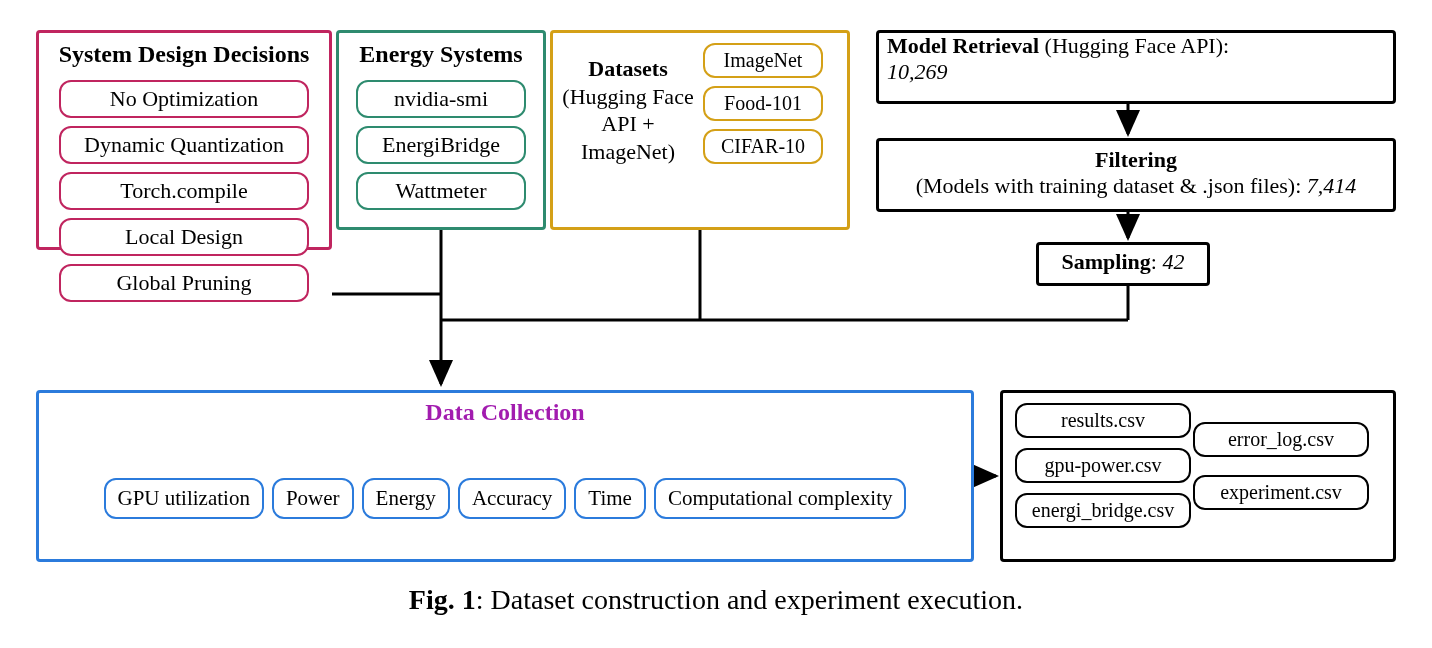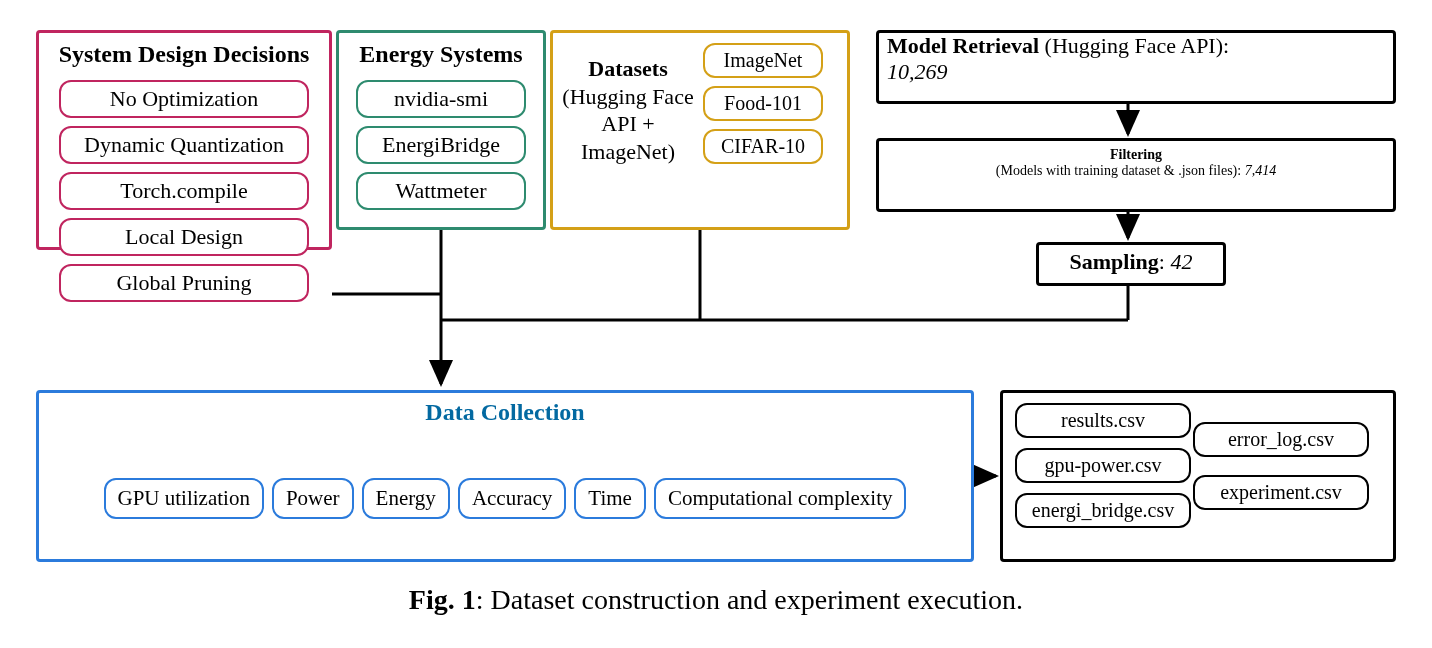--- a/index.html
+++ b/index.html
@@ -45,26 +45,26 @@
 
   
   #datasets { left: 550px; top: 30px; width: 300px; height: 200px; border-color:#d4a017; display:flex; }
   #datasets .label { width: 150px; font-size:22px; text-align:center; padding:22px 6px; line-height:1.25; }
   #datasets .label b { font-weight:bold; }
   #datasets .ds-col { display:flex; flex-direction:column; gap:8px; padding:10px 10px 10px 0; }
   #datasets .pill { border-color:#d4a017; width:120px; font-size:20px; }
 
   
   #retrieval { left: 876px; top: 30px; width: 520px; height: 74px; border-color:#000; text-align:left; padding:0 8px; font-size:22px; }
-  #filtering { left: 876px; top: 138px; width: 520px; height: 74px; border-color:#000; text-align:center; padding:6px 8px; font-size:14px; }
-  #sampling  { left: 1036px; top: 242px; width:190px; height:44px; border-color:#000; text-align:center; padding:4px 8px; font-size:22px; }
+  #filtering { left: 876px; top: 138px; width: 520px; height: 74px; border-color:#000; text-align:center; padding:6px 8px; font-size:22px; }
+  #sampling  { left: 1036px; top: 242px; width:174px; height:44px; border-color:#000; text-align:center; padding:4px 8px; font-size:22px; }
 
   
   #dc { left: 36px; top: 390px; width: 938px; height: 172px; border-color:#2b7bdc; border-width:3px; }
-  #dc .title { margin-top:6px; color:#0369a1; }
+  #dc .title { margin-top:6px; color:#a21caf; }
   #dc .row  { display:flex; gap:8px; padding:10px 12px 14px; justify-content:center; position:relative; }
   #dc .pill { border-color:#2b7bdc; font-size:21px; padding:6px 12px; }
 
   
   #out { left: 1000px; top: 390px; width: 396px; height:172px; border-color:#000; }
   #out .cols { display:flex; gap:2px; padding:10px 12px; }
   #out .col  { display:flex; flex-direction:column; gap:10px; }
   #out .pill { border-color:#000; font-size:20px; width:176px; }
 
   

